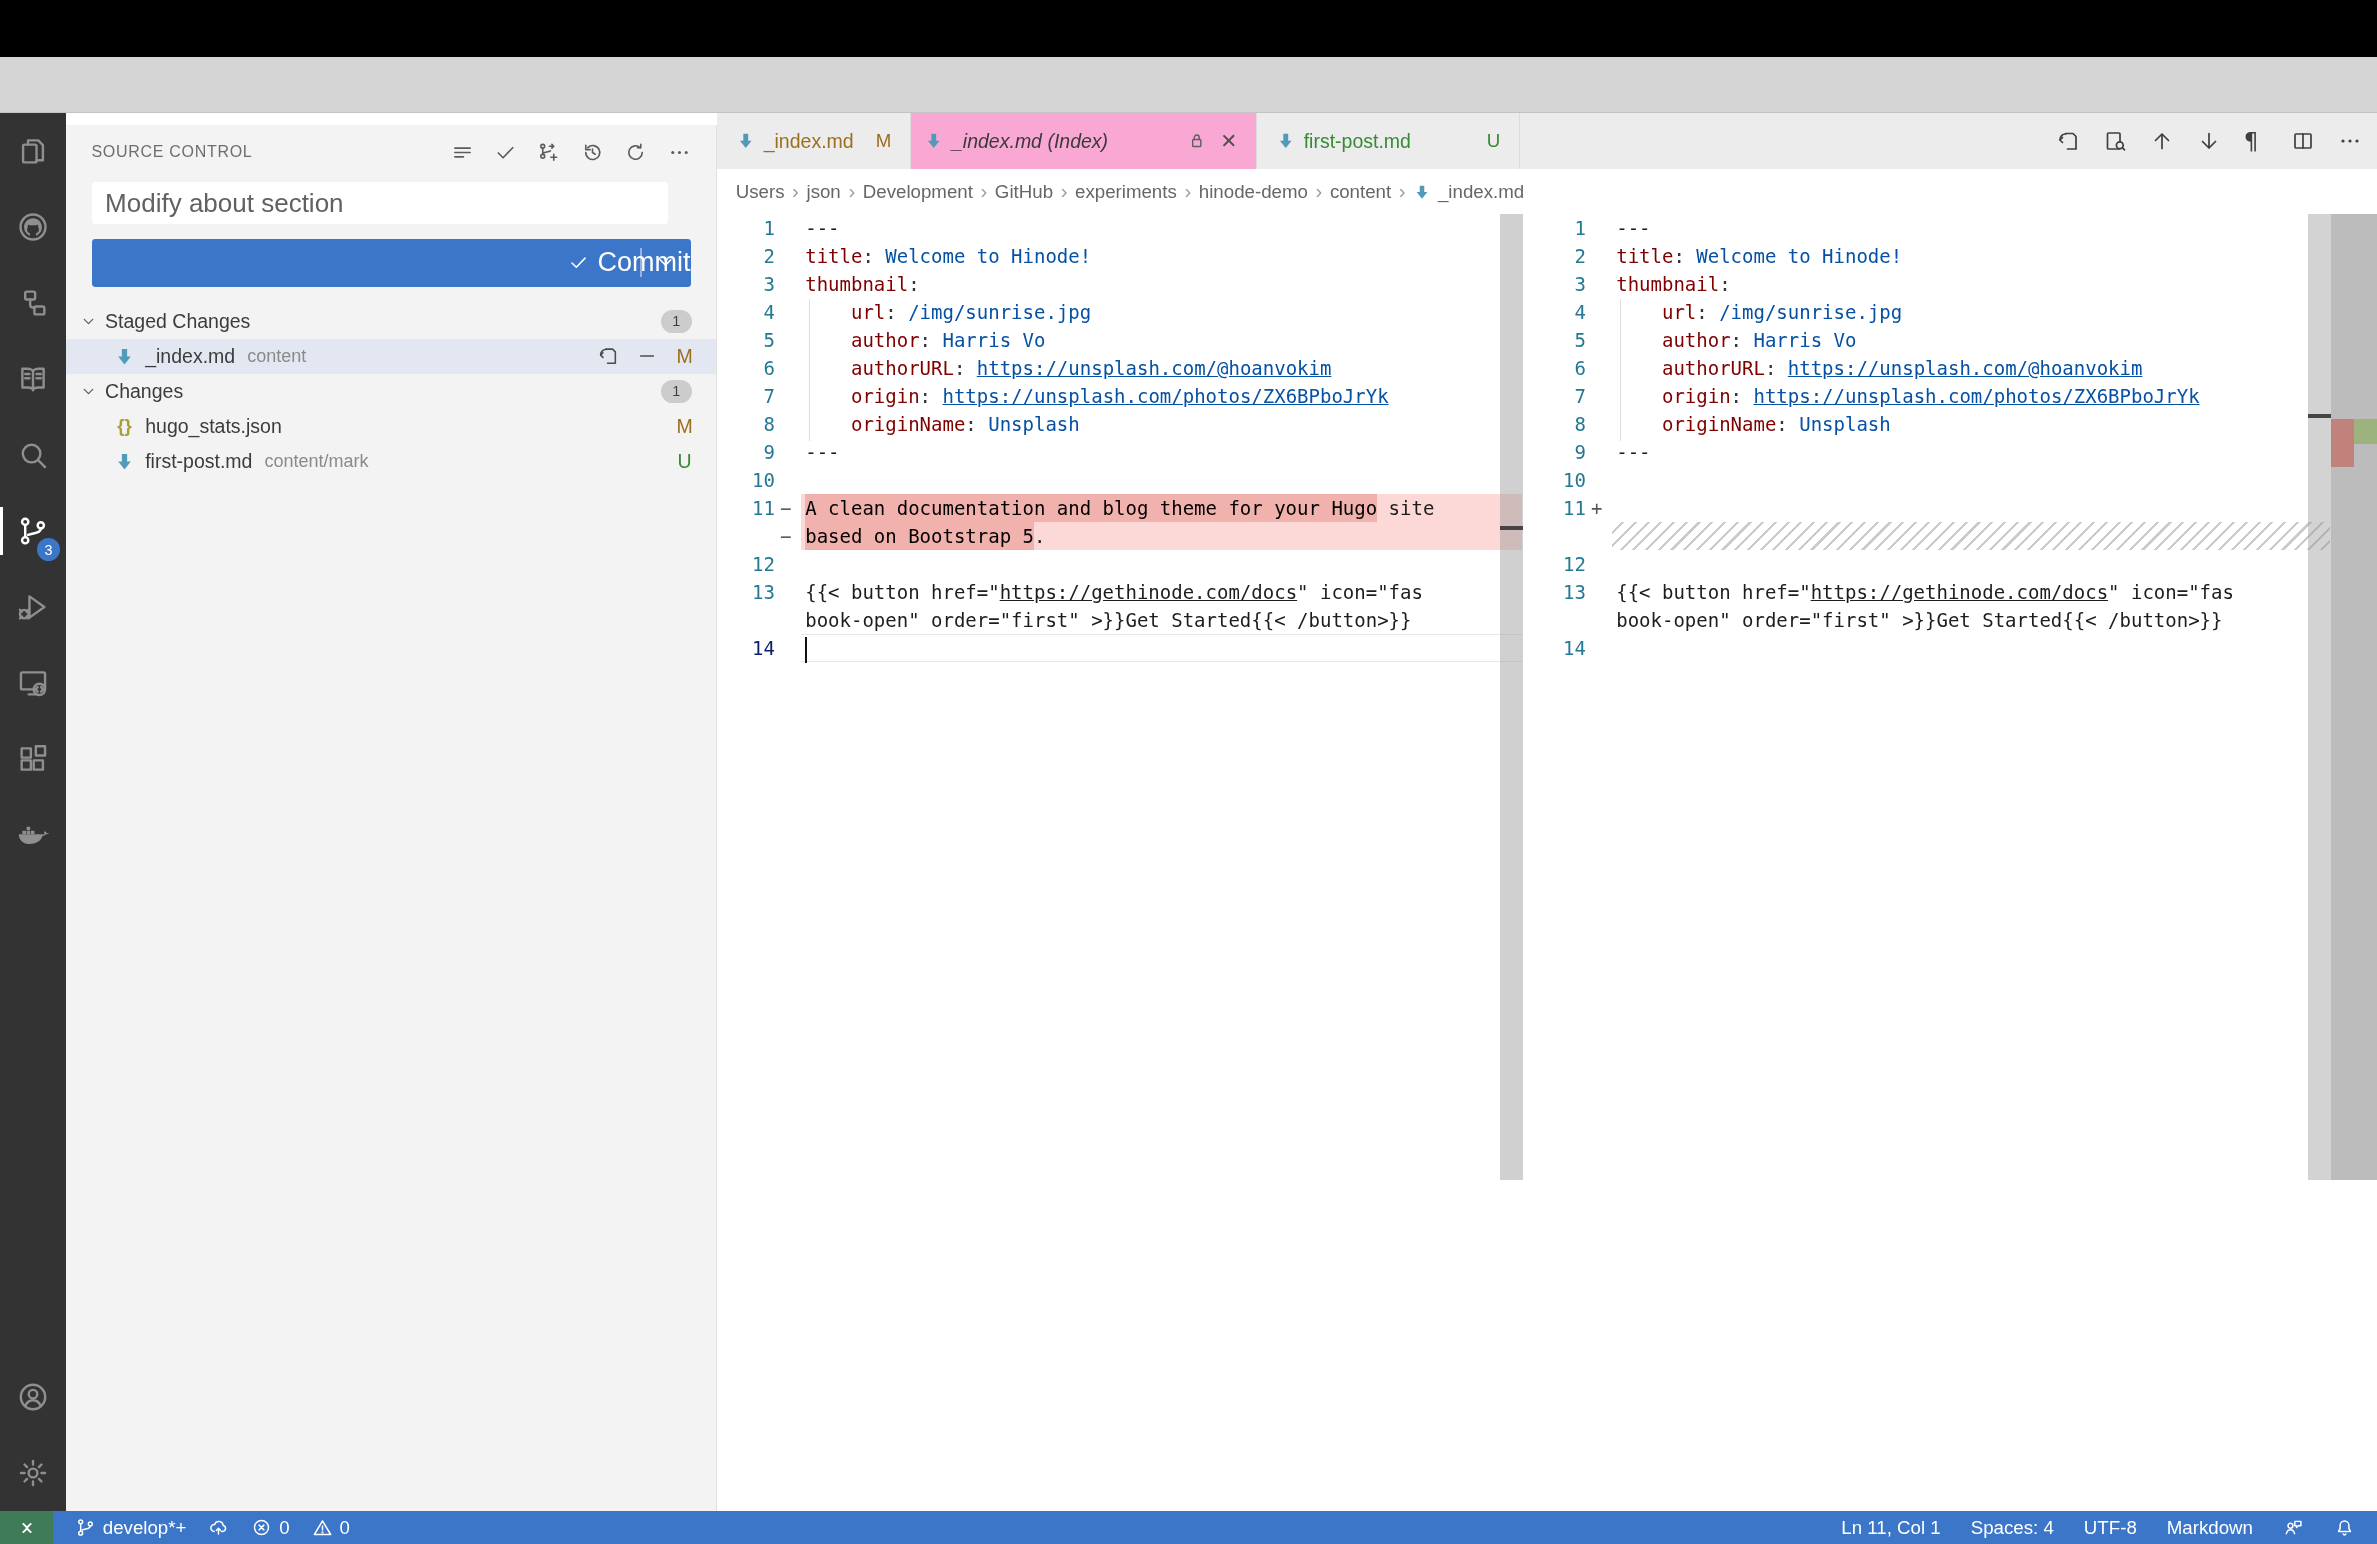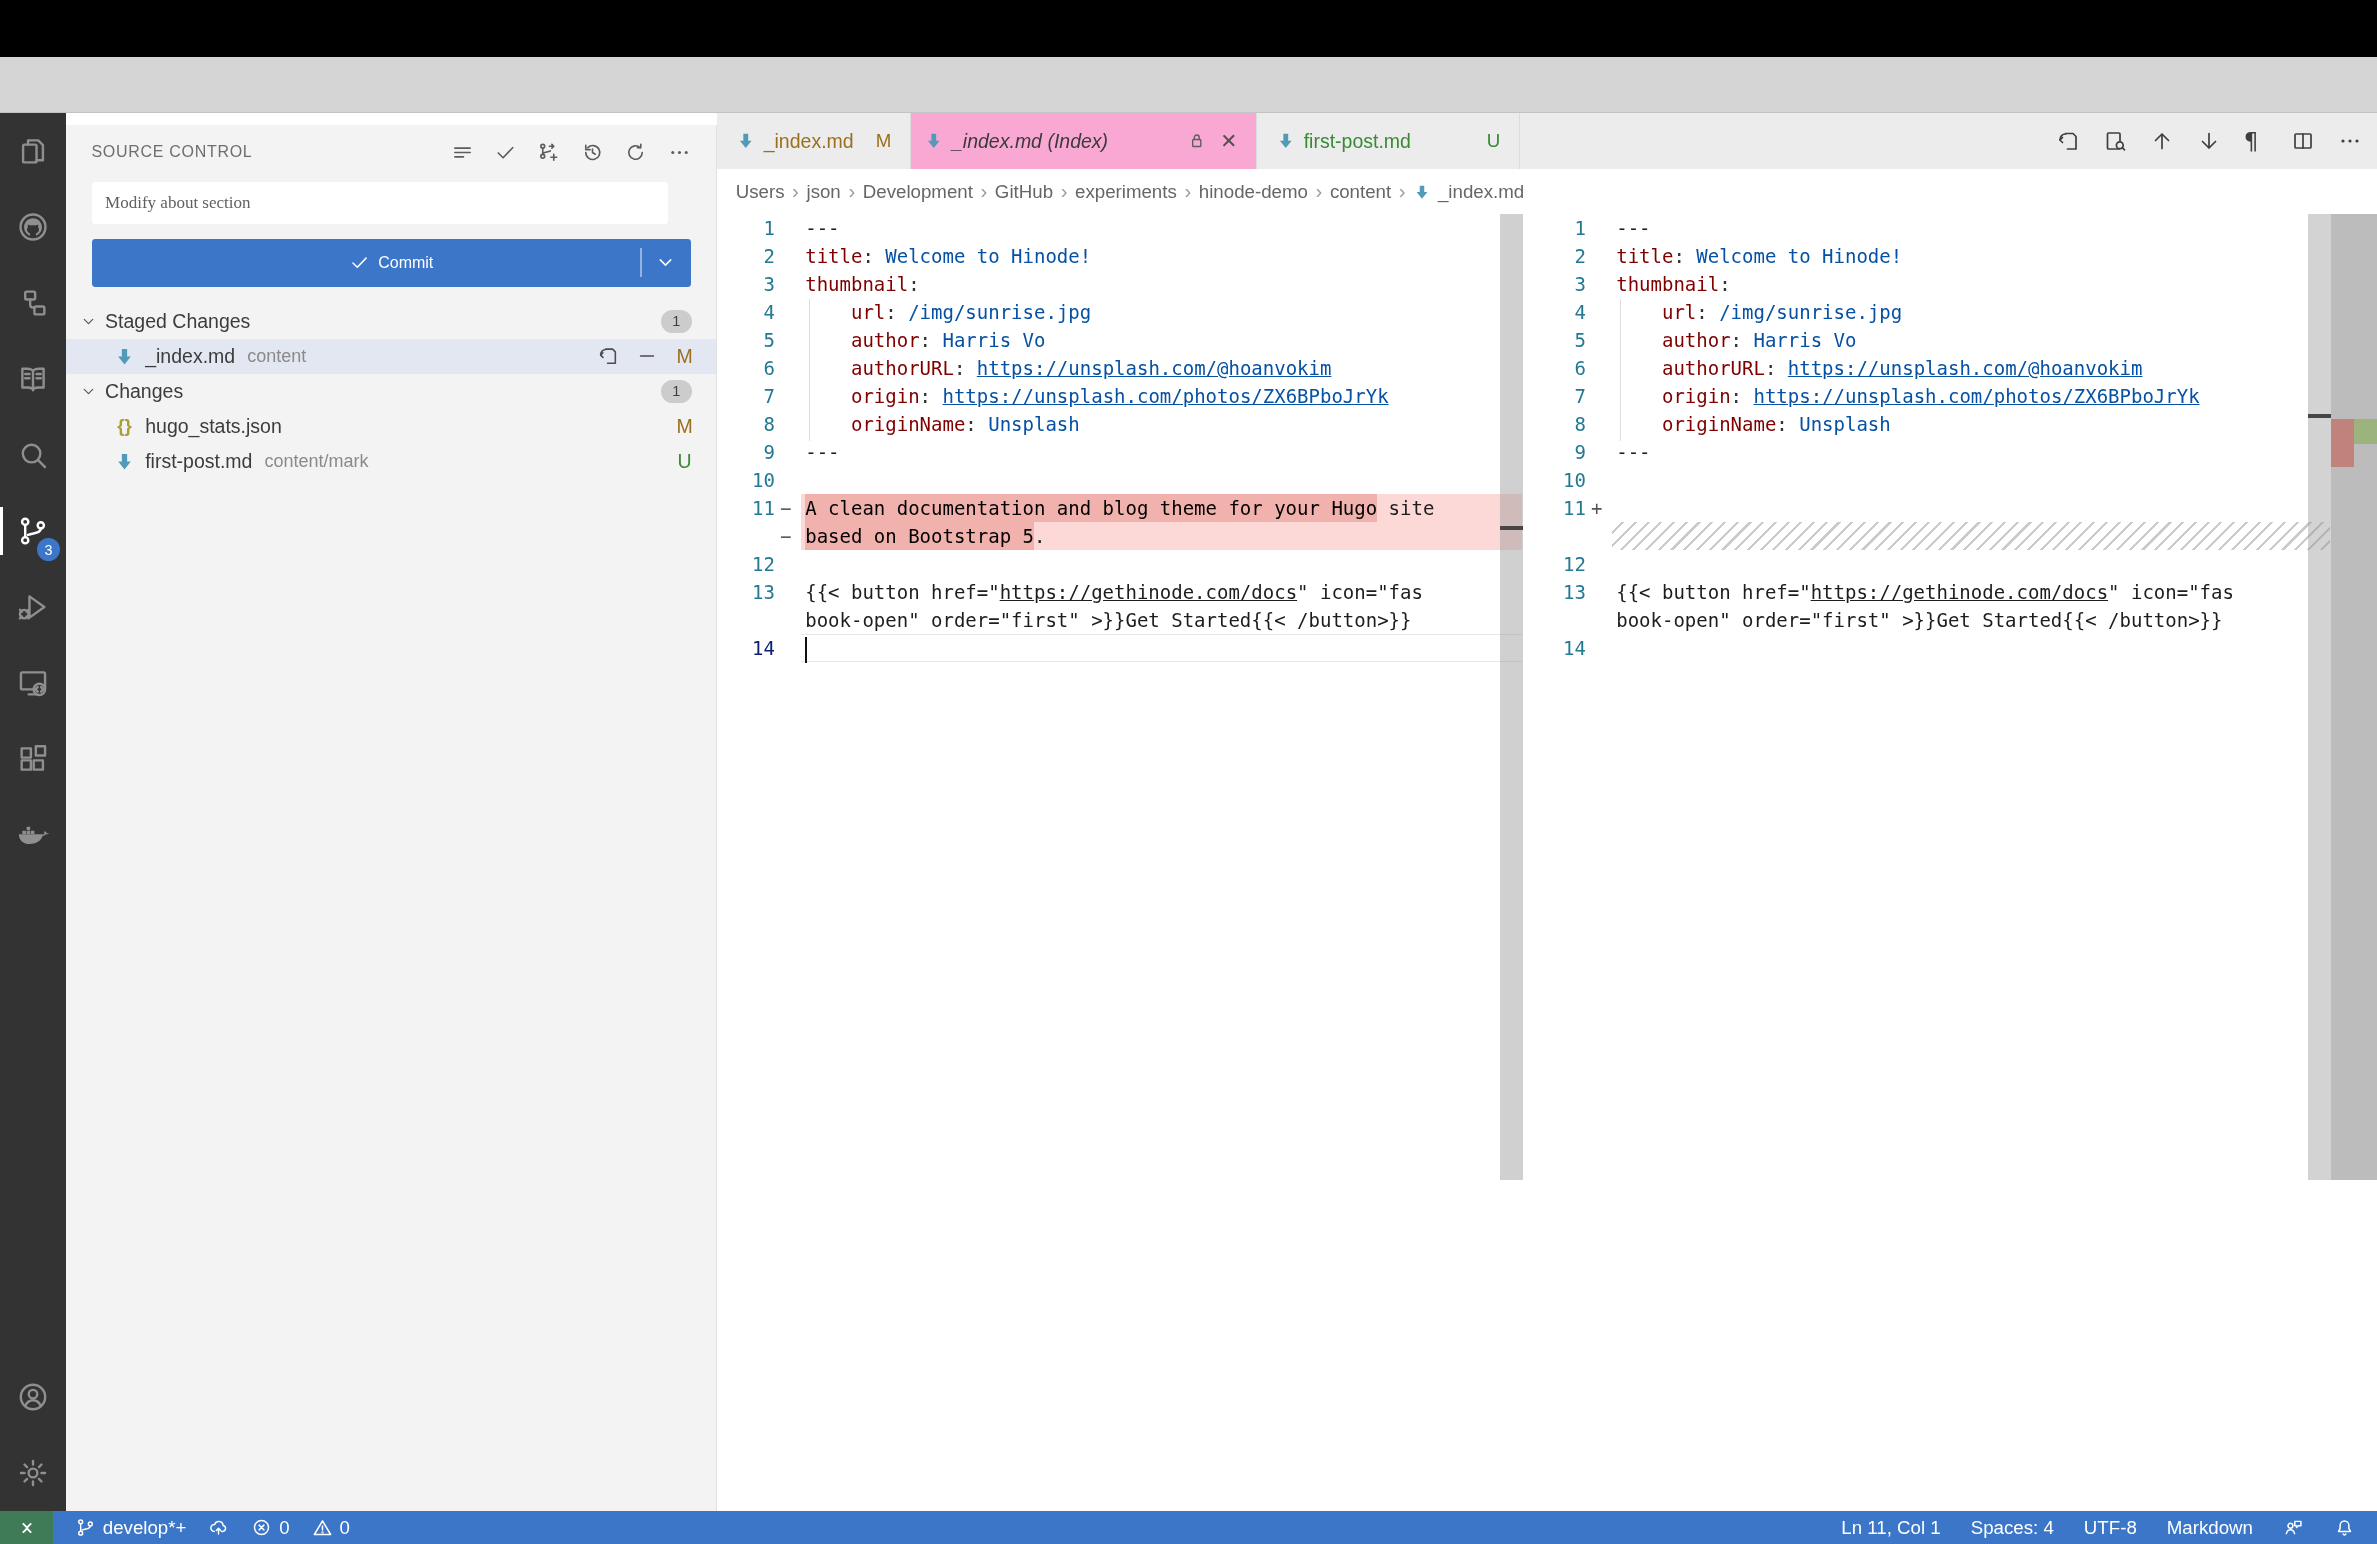--- a/index.html
+++ b/index.html
@@ -27,22 +27,22 @@
   .ab-item.active::before{content:"";position:absolute;left:0;top:14.4px;width:3.4px;height:48px;background:#fff;}
   .ab-badge{position:absolute;right:6px;bottom:7.6px;min-width:23px;height:23px;border-radius:12px;background:var(--accent-blue);color:#fff;font-size:14.4px;display:flex;align-items:center;justify-content:center;}
   #abBottom{position:absolute;left:0;bottom:0;}
 
   
   .sidebar{position:absolute;left:66px;top:113px;width:651px;height:1398px;background:#f3f3f3;border-right:0.8px solid #e2e2e2;box-sizing:border-box;margin-top:12px;}
   .sc-head{height:54px;display:flex;align-items:center;padding:0 25.5px;justify-content:space-between;}
   .sc-title{font-size:16px;letter-spacing:0.7px;color:#6e6e6e;}
   .sc-tools{display:flex;gap:20.4px;color:#5c5c5c;}
   .sc-tools .icon{width:23px;height:23px;}
-  .commit-input{display:block;margin:3.4px 25.5px 0;width:549px;height:42px;background:#fff;border:none;border-radius:3.4px;padding:0 13.6px;font-size:17px;color:#616161;font-family:Liberation Serif, serif;outline:none;}
-  .commit-btn{position:relative;margin:14.4px 25.5px 0;height:48px;background:var(--accent-blue);border-radius:3.4px;color:#fff;font-size:16px;display:flex;align-items:center;justify-content:center;gap:8.5px;}
+  .commit-input{display:block;margin:3.4px 25.5px 0;width:549px;height:42px;background:#fff;border:none;border-radius:3.4px;padding:0 13.6px;font-size:26px;color:#616161;font-family:Liberation Sans, sans-serif;outline:none;}
+  .commit-btn{position:relative;margin:14.4px 25.5px 0;height:48px;background:var(--accent-blue);border-radius:3.4px;color:#fff;font-size:27px;display:flex;align-items:center;justify-content:flex-end;gap:8.5px;}
   .commit-btn .icon{width:21px;height:21px;}
   .cb-divider{position:absolute;right:49px;top:9.3px;bottom:9.3px;width:1.3px;background:rgba(255,255,255,.45);}
   .cb-chevron{position:absolute;right:14.4px;top:13.6px;width:21px;height:21px;color:#fff;}
   #scmList{margin-top:17px;}
   .scm-row{height:35px;display:flex;align-items:center;font-size:19.5px;color:#3c3c3c;}
   .scm-row.selected{background:#e2e7f1;}
   .scm-row .twisty{width:17px;height:17px;margin-left:13.6px;color:#585858;}
   .scm-row .sec-label{margin-left:8.5px;}
   .pill{margin-left:auto;margin-right:24px;min-width:23px;height:23px;border-radius:12px;background:#cccccc;color:#3e3e3e;font-size:14.4px;display:flex;align-items:center;justify-content:center;padding:0 4.2px;}
   .scm-row .ficon{width:21px;height:21px;margin-left:48px;}

